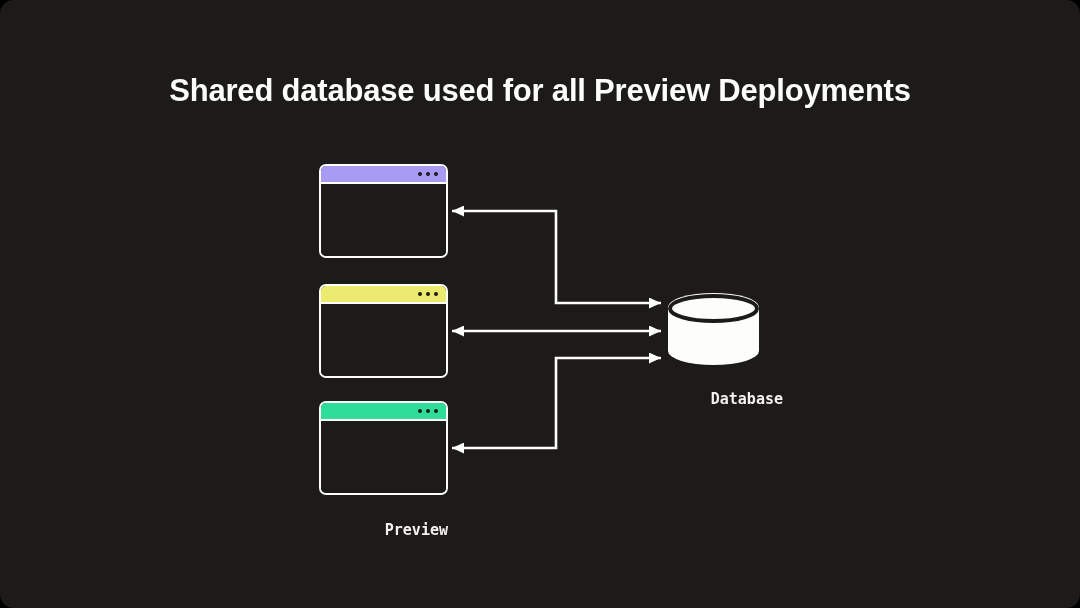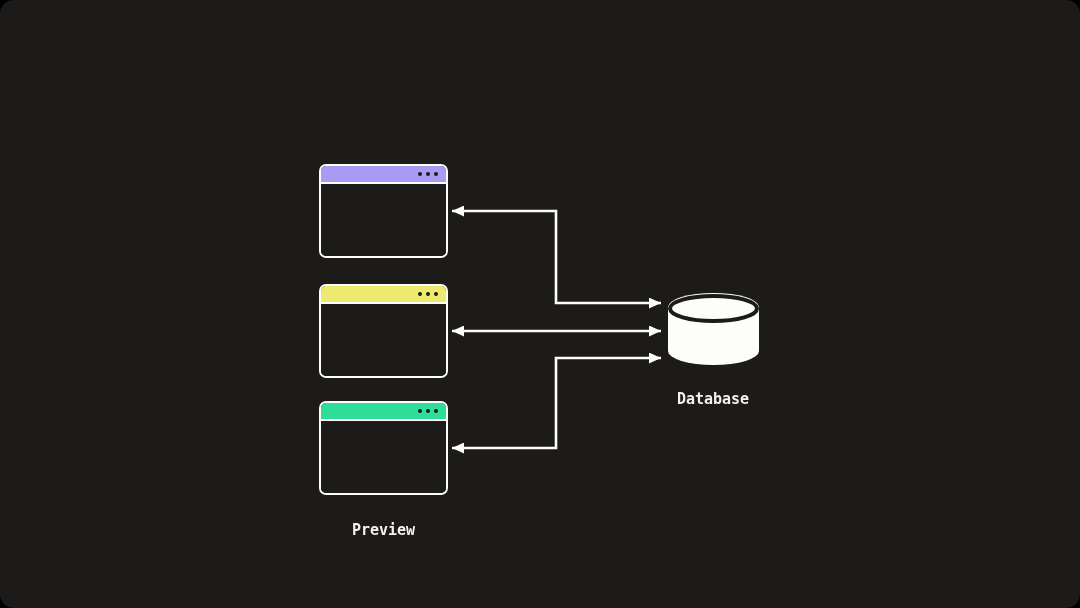--- a/index.html
+++ b/index.html
@@ -59,40 +59,41 @@
   .dots i {
     width: 4.5px;
     height: 4.5px;
     border-radius: 50%;
     background: #1c1b1a;
     display: block;
   }
   .winbody { width: 100%; height: 100%; background: #1c1b1a; }
   .mono-label {
     position: absolute;
-    text-align: center;
+    text-align: right;
     color: #f3f2f0;
     font-family: "DejaVu Sans Mono", "Liberation Mono", monospace;
     font-weight: 700;
     font-size: 15px;
   }
   .previews-label { top: 521px; left: 319px; width: 129px; }
   .db-label { top: 390px; left: 643px; width: 140px; }
   .arrows, .dbicon {
     position: absolute;
     pointer-events: none;
   }
   .arrows { left: 0; top: 0; }
   .dbicon { left: 666px; top: 291px; }
 </style>
 </head>
 <body>
 
 <div class="canvas">
 
+  <h1 class="title">Shared database used for all Preview Deployments</h1>
 
   <div class="window w1">
     <div class="titlebar" style="background: rgb(168, 155, 243);">
       <span class="dots">
           <i></i>
           <i></i>
           <i></i>
         </span>
     </div>
     <div class="winbody"></div>

